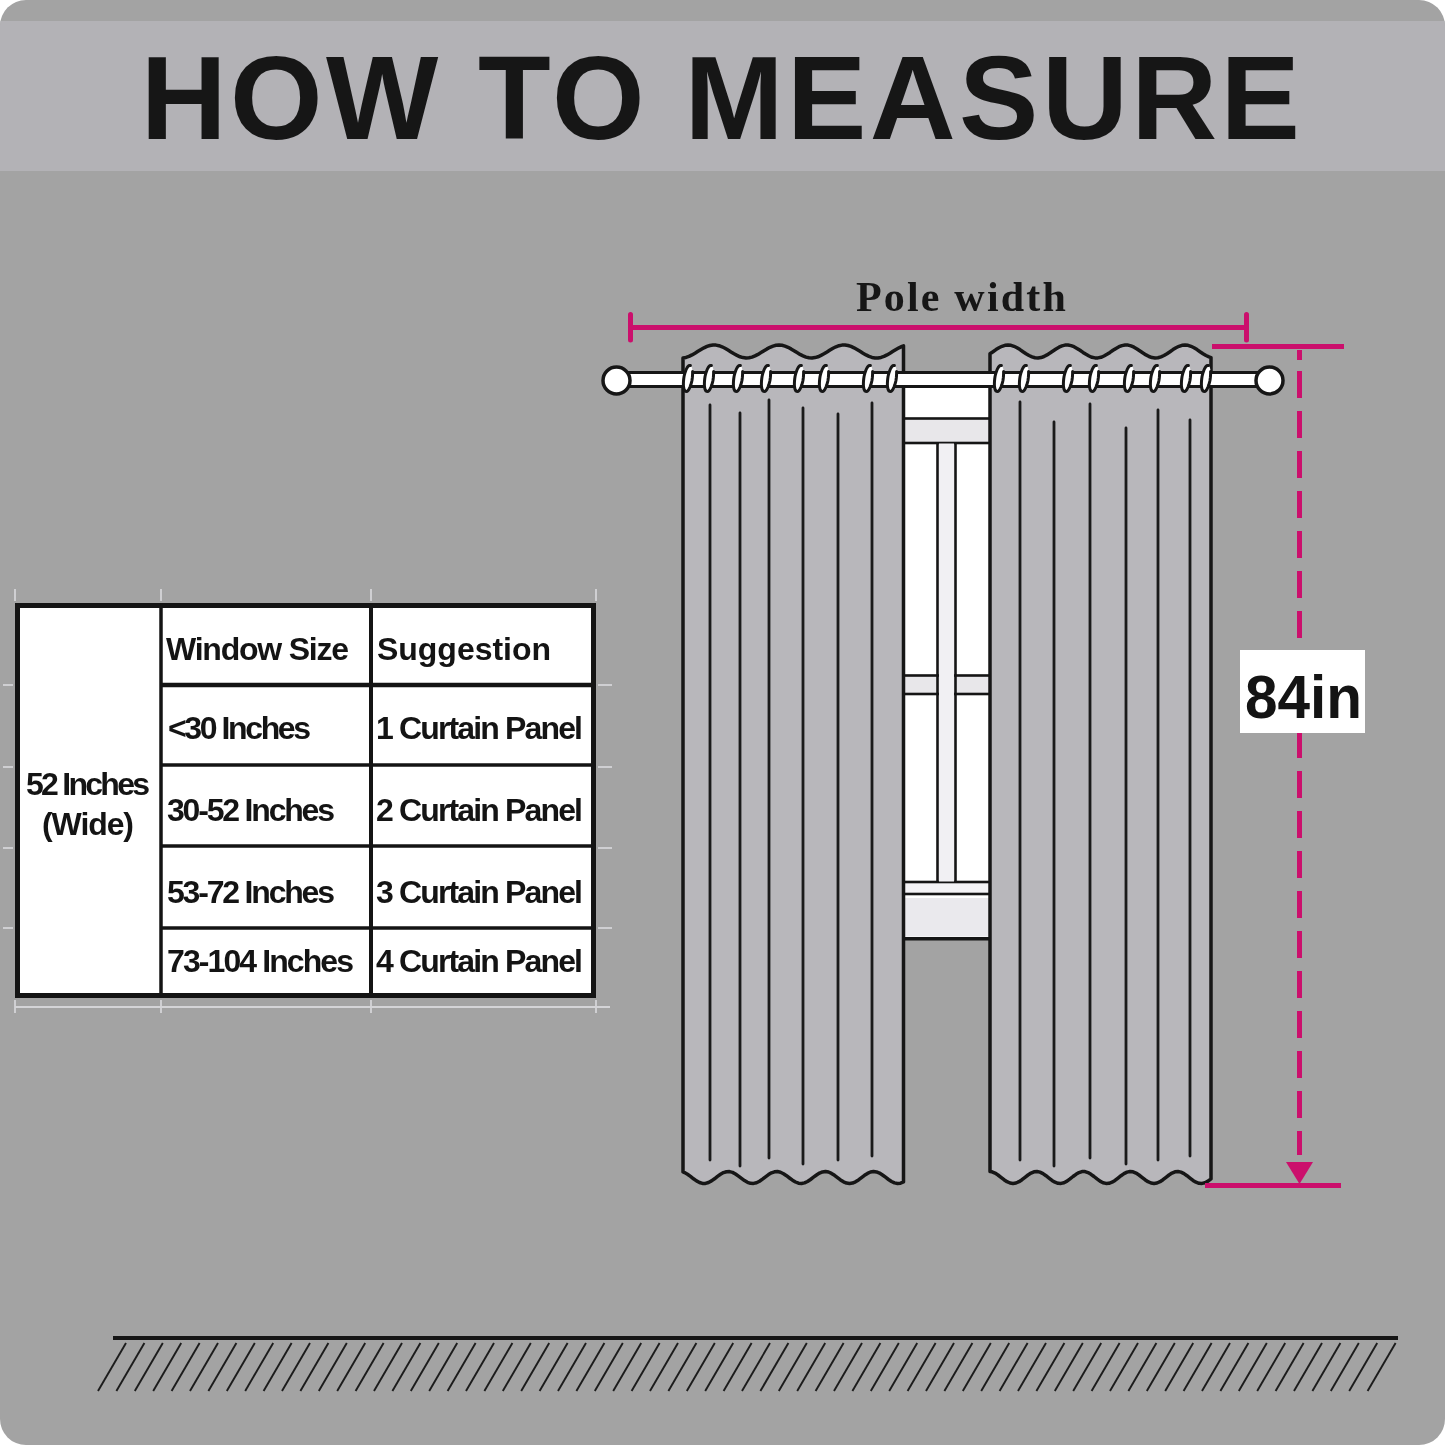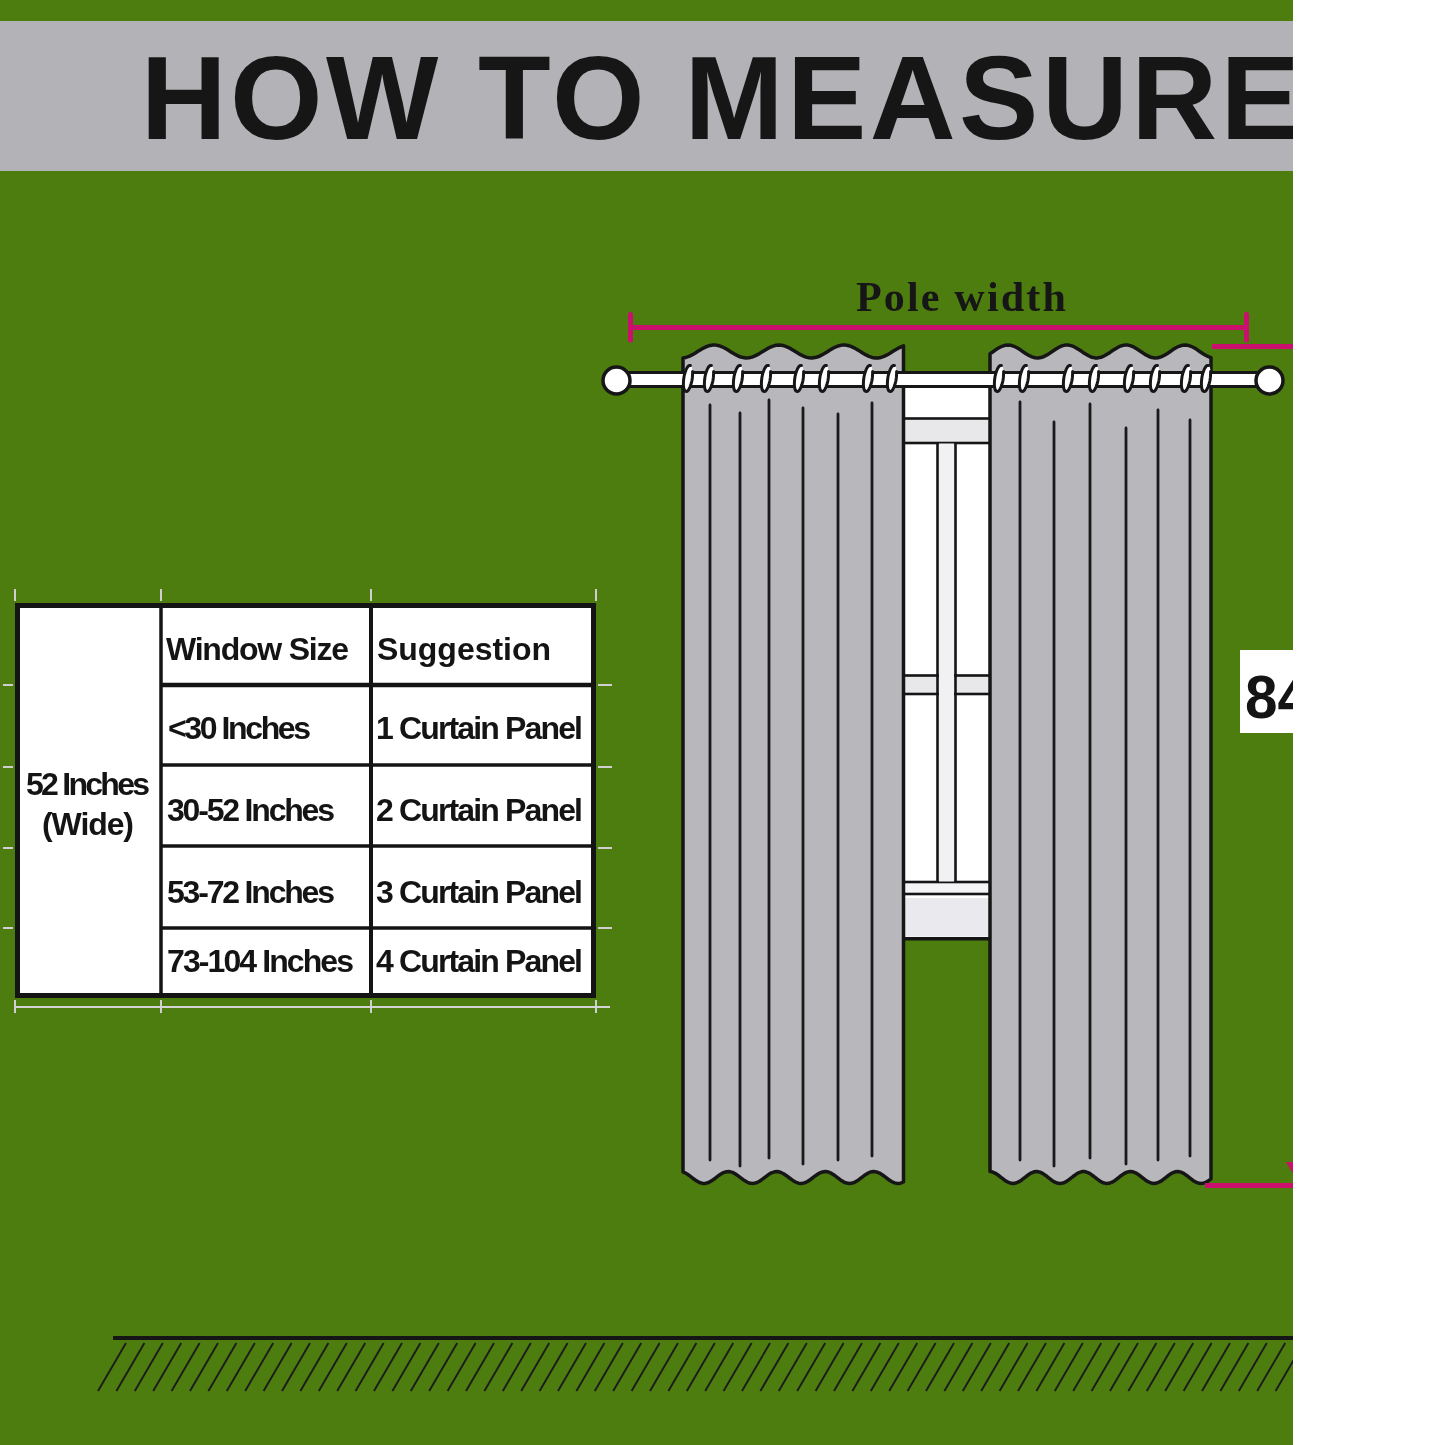--- a/index.html
+++ b/index.html
@@ -1,16 +1,16 @@
 <!DOCTYPE html>
 <html><head>
 <meta charset="utf-8">
 <style>
 html,body{margin:0;padding:0;background:#ffffff;}
-#page{position:relative;width:1293px;height:1445px;background:#4d7c0f;overflow:hidden;font-family:"Liberation Sans",sans-serif;}
+#page{position:relative;width:1445px;height:1445px;background:#a3a3a3;overflow:hidden;font-family:"Liberation Sans",sans-serif;border-radius:26px;}
 </style>
 </head>
 <body>
 <div id="page">
 <svg width="1445" height="1445" viewBox="0 0 1445 1445">
 
 <rect x="0" y="21" width="1445" height="150" fill="#b3b2b6"></rect>
 
 <text x="722" y="139" font-family="Liberation Sans,sans-serif" font-weight="bold" font-size="119" letter-spacing="3.4" fill="#161616" text-anchor="middle">HOW TO MEASURE</text>
 

